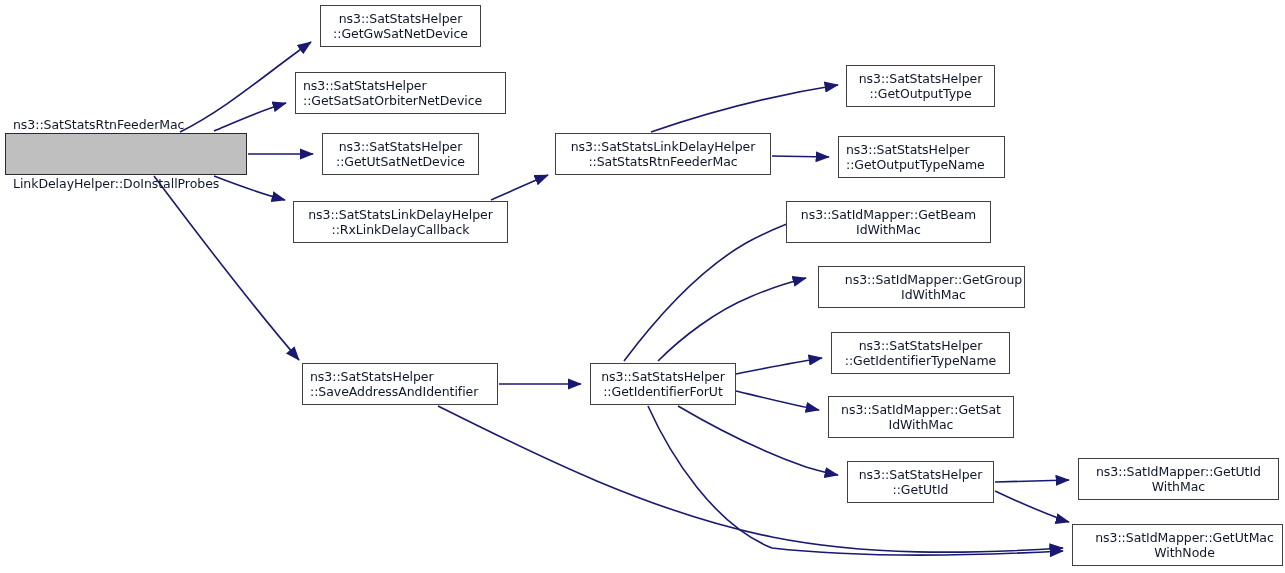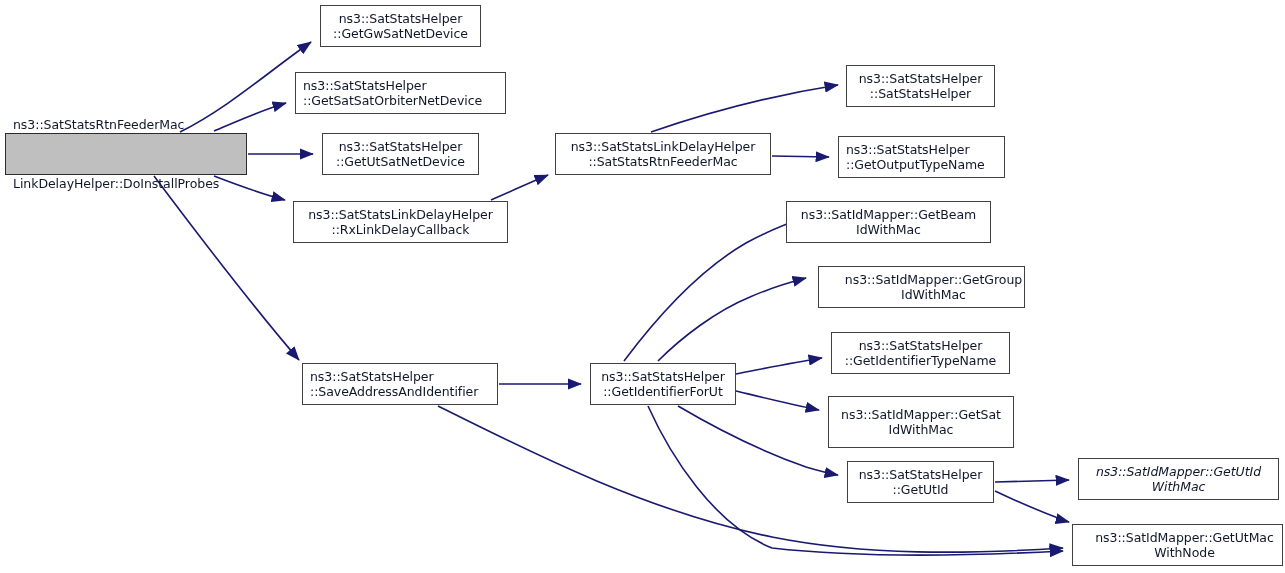--- a/index.html
+++ b/index.html
@@ -89,26 +89,26 @@
       </g>
   </svg>
 
   <div id="nodes-group">
       <div class="node highlight leftal" style="left: 5px; top: 133px; width: 242px; height: 42px;"><span class="ln">ns3::SatStatsRtnFeederMac</span><span class="ln">LinkDelayHelper::DoInstallProbes</span></div>
       <div class="node" style="left: 320px; top: 5px; width: 161px; height: 42px;"><span class="ln">ns3::SatStatsHelper</span><span class="ln">::GetGwSatNetDevice</span></div>
       <div class="node leftal" style="left: 295px; top: 72px; width: 211px; height: 42px;"><span class="ln">ns3::SatStatsHelper</span><span class="ln">::GetSatSatOrbiterNetDevice</span></div>
       <div class="node" style="left: 322px; top: 133px; width: 157px; height: 42px;"><span class="ln">ns3::SatStatsHelper</span><span class="ln">::GetUtSatNetDevice</span></div>
       <div class="node" style="left: 293px; top: 201px; width: 215px; height: 42px;"><span class="ln">ns3::SatStatsLinkDelayHelper</span><span class="ln">::RxLinkDelayCallback</span></div>
       <div class="node" style="left: 555px; top: 133px; width: 216px; height: 42px;"><span class="ln">ns3::SatStatsLinkDelayHelper</span><span class="ln">::SatStatsRtnFeederMac</span></div>
-      <div class="node" style="left: 846px; top: 65px; width: 149px; height: 42px;"><span class="ln">ns3::SatStatsHelper</span><span class="ln">::SatStatsHelper</span></div>
+      <div class="node" style="left: 846px; top: 65px; width: 149px; height: 42px;"><span class="ln">ns3::SatStatsHelper</span><span class="ln">::GetOutputType</span></div>
       <div class="node leftal" style="left: 838px; top: 136px; width: 167px; height: 42px;"><span class="ln">ns3::SatStatsHelper</span><span class="ln">::GetOutputTypeName</span></div>
       <div class="node" style="left: 786px; top: 201px; width: 205px; height: 42px;"><span class="ln">ns3::SatIdMapper::GetBeam</span><span class="ln">IdWithMac</span></div>
       <div class="node" style="left: 818px; top: 266px; width: 207px; height: 42px; padding-left: 24px;"><span class="ln">ns3::SatIdMapper::GetGroup</span><span class="ln">IdWithMac</span></div>
       <div class="node" style="left: 831px; top: 332px; width: 179px; height: 42px;"><span class="ln">ns3::SatStatsHelper</span><span class="ln">::GetIdentifierTypeName</span></div>
-      <div class="node" style="left: 828px; top: 396px; width: 186px; height: 52px;"><span class="ln">ns3::SatIdMapper::GetSat</span><span class="ln">IdWithMac</span></div>
+      <div class="node" style="left: 828px; top: 396px; width: 186px; height: 42px;"><span class="ln">ns3::SatIdMapper::GetSat</span><span class="ln">IdWithMac</span></div>
       <div class="node" style="left: 847px; top: 461px; width: 147px; height: 42px;"><span class="ln">ns3::SatStatsHelper</span><span class="ln">::GetUtId</span></div>
       <div class="node leftal" style="left: 302px; top: 363px; width: 196px; height: 42px;"><span class="ln">ns3::SatStatsHelper</span><span class="ln">::SaveAddressAndIdentifier</span></div>
       <div class="node" style="left: 590px; top: 363px; width: 146px; height: 42px;"><span class="ln">ns3::SatStatsHelper</span><span class="ln">::GetIdentifierForUt</span></div>
-      <div class="node" style="left: 1078px; top: 458px; width: 201px; height: 42px; font-style: italic;"><span class="ln">ns3::SatIdMapper::GetUtId</span><span class="ln">WithMac</span></div>
+      <div class="node" style="left: 1078px; top: 458px; width: 201px; height: 42px;"><span class="ln">ns3::SatIdMapper::GetUtId</span><span class="ln">WithMac</span></div>
       <div class="node" style="left: 1072px; top: 524px; width: 211px; height: 42px; padding-left: 14px;"><span class="ln">ns3::SatIdMapper::GetUtMac</span><span class="ln">WithNode</span></div>
     </div>
 
 </div>
 
 </body></html>

